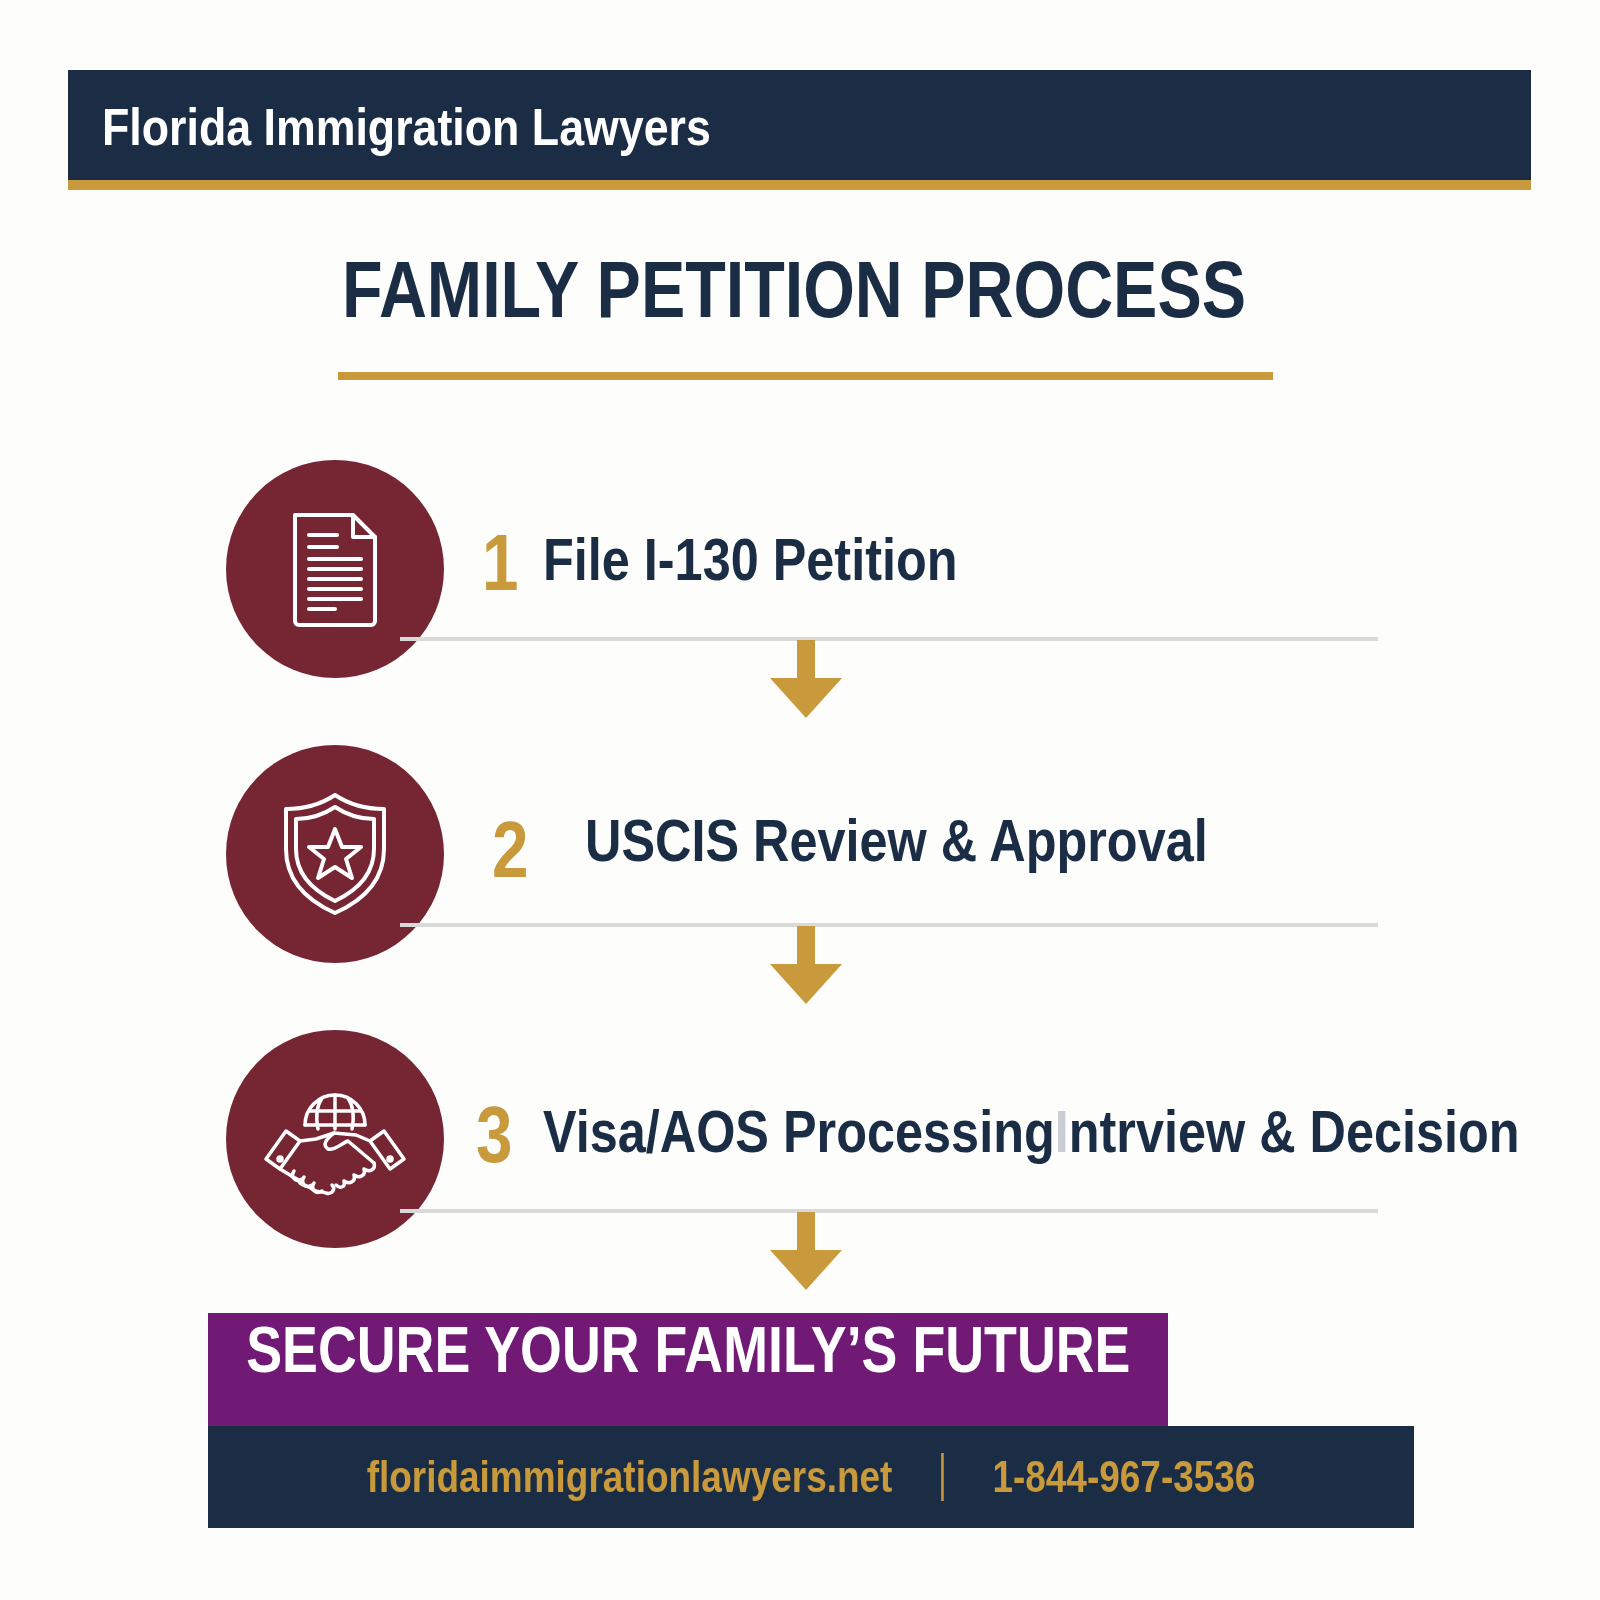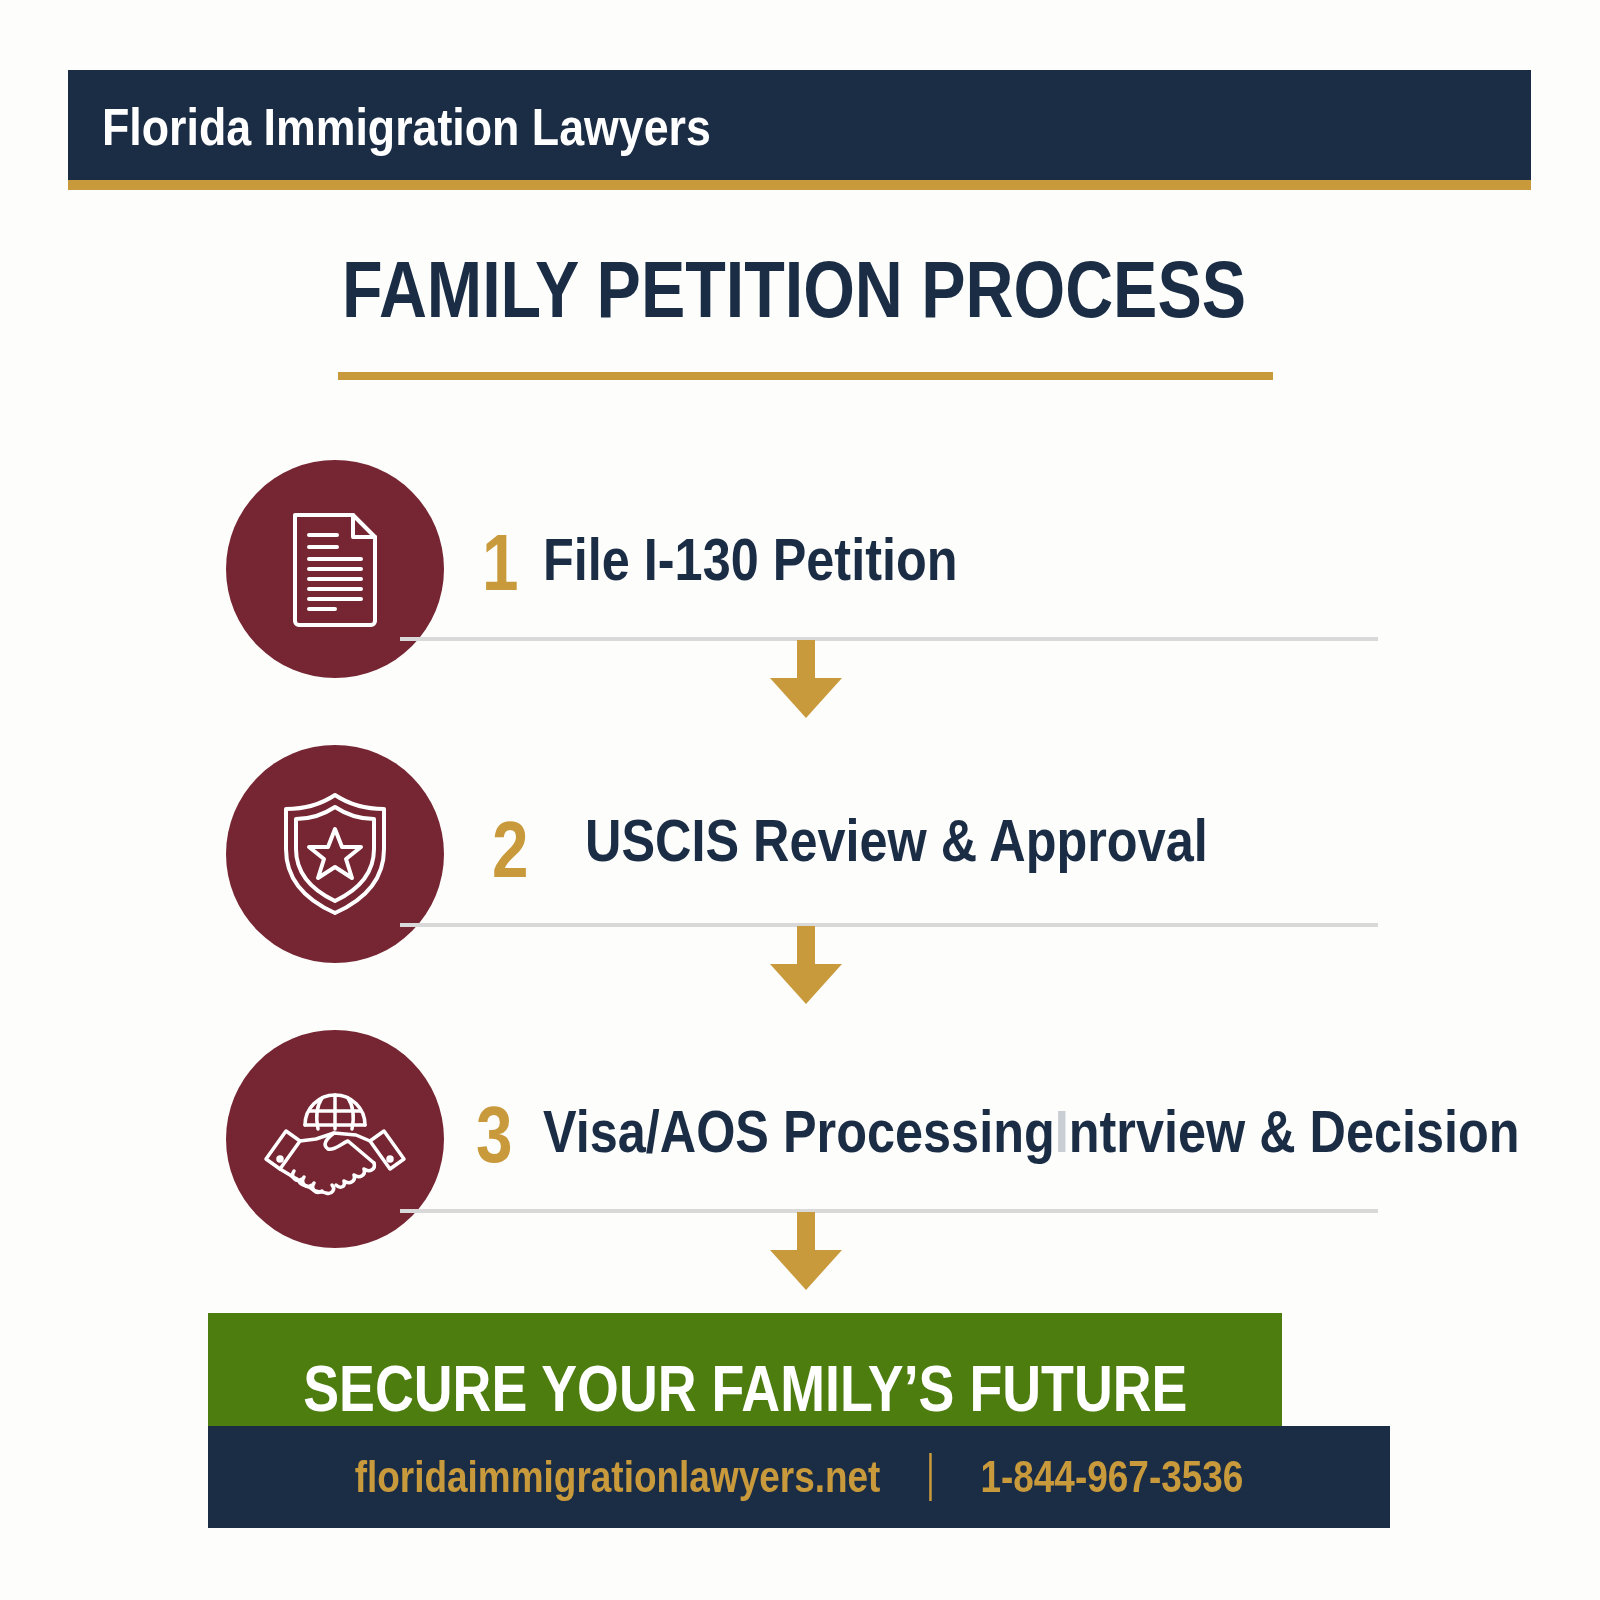--- a/index.html
+++ b/index.html
@@ -38,29 +38,29 @@
     position: absolute; color: #c99a3b; font-weight: bold; font-size: 80px; height: 90px; line-height: 90px;
     transform: scaleX(0.82); transform-origin: left center;
   }
   .step-label {
     position: absolute; color: #1b2d45; font-weight: bold; font-size: 60px; height: 70px; line-height: 70px;
     white-space: nowrap; transform: scaleX(0.84); transform-origin: left center;
   }
   .step-label .faded { color: #c9cdd4; }
   .arrow { position: absolute; width: 72px; height: 78px; }
   .footer-top {
-    position: absolute; left: 208px; top: 1313px; width: 1074px; height: 113px; background: #4d7c0f;
-    display: flex; align-items: flex-end; justify-content: center;
+    position: absolute; left: 208px; top: 1313px; width: 960px; height: 113px; background: #701a75;
+    display: flex; align-items: flex-start; justify-content: center;
   }
   .footer-top-text {
     color: #ffffff; font-weight: bold; font-size: 64px; white-space: nowrap;
     transform: scaleX(0.84);
   }
   .footer-bottom {
-    position: absolute; left: 208px; top: 1426px; width: 1182px; height: 102px; background: #1b2d45;
+    position: absolute; left: 208px; top: 1426px; width: 1182px; height: 102px; background: #1b2d45; padding-left: 24px;
   }
   .footer-contact {
     position: absolute; left: 0; right: 0; top: 0; bottom: 0;
     display: flex; align-items: center; justify-content: center;
   }
   .footer-contact-inner {
     display: flex; align-items: center; transform: scaleX(0.84); white-space: nowrap;
   }
   .footer-link, .footer-phone {
     color: #c99a3b; font-weight: bold; font-size: 44px;

